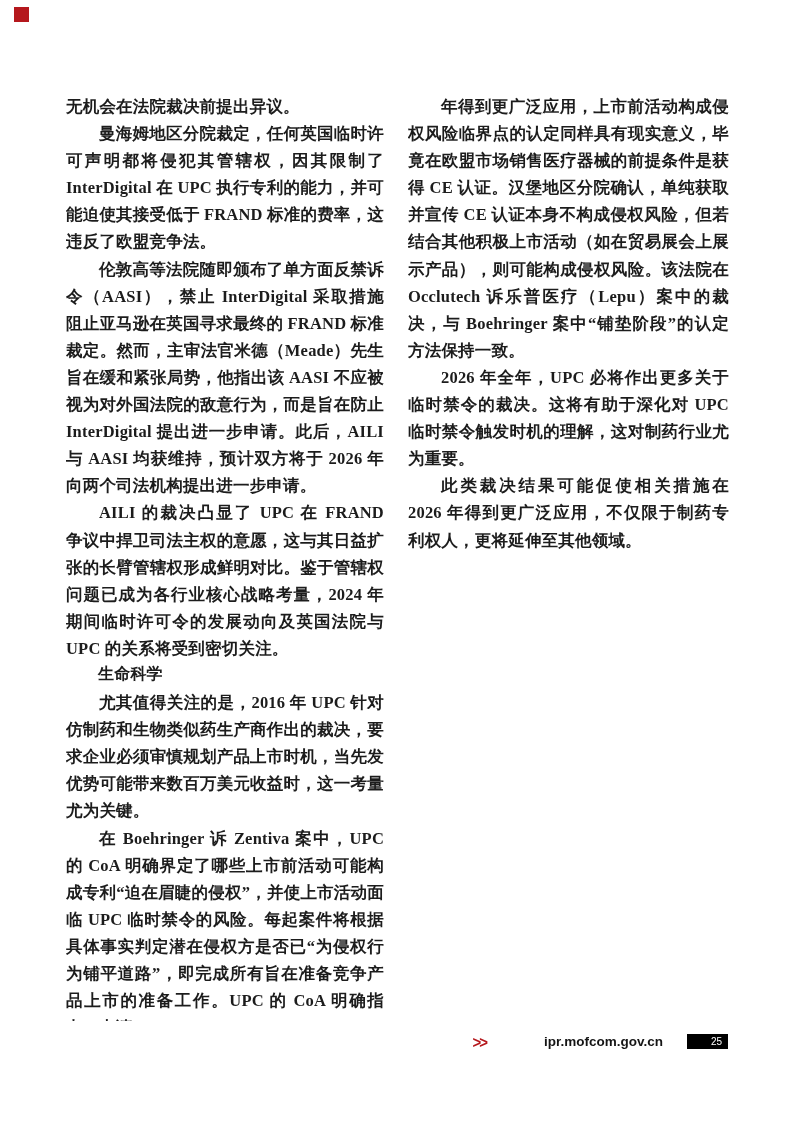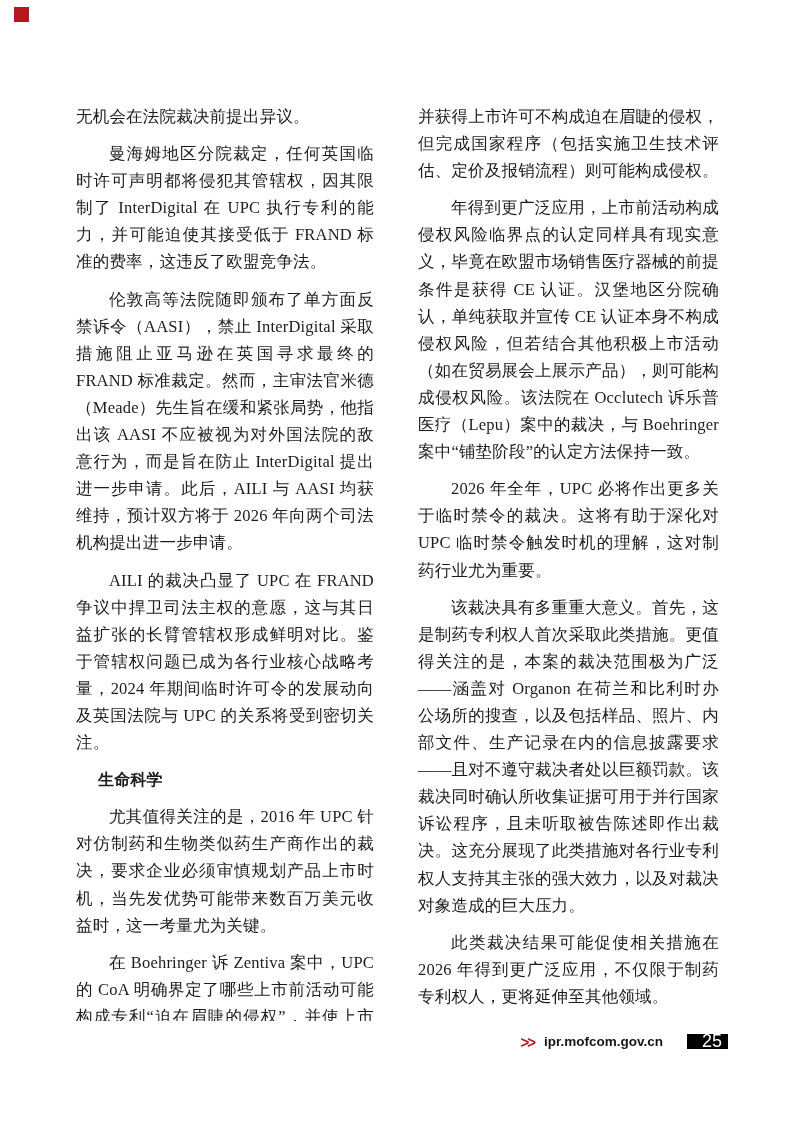--- a/index.html
+++ b/index.html
@@ -23,24 +23,24 @@
     position: absolute; top: 93px; height: 928px;
     overflow: hidden;
     text-align: justify;
     font-size: 16.5px;
     line-height: 27.1px;
     letter-spacing: 0.2px;
   }
   .col-left  { left: 66px;  width: 318px; }
   .col-right { left: 408px; width: 321px; }
 
-  .para { text-indent: 2em; margin: 10px; }
+  .para { text-indent: 2em; margin: 0; font-weight: bold; }
   .para.no-indent { text-indent: 0; }
   .heading {
-    font-family: Liberation Serif, serif;
+    font-family: Liberation Mono, monospace;
     font-weight: bold;
     font-size: 16px;
     text-indent: 2em;
     margin: 0;
     text-align: left;
   }
 
   .footer {
     position: absolute; left: 0; top: 1033px; width: 794px; height: 22px;
     font-family: "Liberation Sans", "DejaVu Sans", sans-serif;
@@ -54,27 +54,28 @@
     font-weight: bold;
     font-size: 15px;
     letter-spacing: -2px;
     transform: scaleY(1.1);
     padding-right: 2px;
   }
   .footer-url {
     font-size: 13.5px;
     font-weight: bold;
     color: #151515;
+    margin-left: 48px;
   }
   .page-number-badge {
     margin-left: 16px;
     width: 41px; height: 15px;
     background: var(--page-box-bg, #000000);
     color: #ffffff;
-    font-size: 18px;
+    font-size: 10px;
     line-height: 15px;
     text-align: right;
     padding-right: 6px;
     box-sizing: border-box;
   }
 </style>
 </head>
 <body>
 
 <div class="page">
@@ -85,24 +86,22 @@
       <div class="para no-indent">无机会在法院裁决前提出异议。</div>
       <div class="para">曼海姆地区分院裁定，任何英国临时许可声明都将侵犯其管辖权，因其限制了 InterDigital 在 UPC 执行专利的能力，并可能迫使其接受低于 FRAND 标准的费率，这违反了欧盟竞争法。</div>
       <div class="para">伦敦高等法院随即颁布了单方面反禁诉令（AASI），禁止 InterDigital 采取措施阻止亚马逊在英国寻求最终的 FRAND 标准裁定。然而，主审法官米德（Meade）先生旨在缓和紧张局势，他指出该 AASI 不应被视为对外国法院的敌意行为，而是旨在防止 InterDigital 提出进一步申请。此后，AILI 与 AASI 均获维持，预计双方将于 2026 年向两个司法机构提出进一步申请。</div>
       <div class="para">AILI 的裁决凸显了 UPC 在 FRAND 争议中捍卫司法主权的意愿，这与其日益扩张的长臂管辖权形成鲜明对比。鉴于管辖权问题已成为各行业核心战略考量，2024 年期间临时许可令的发展动向及英国法院与 UPC 的关系将受到密切关注。</div>
       <div class="heading">生命科学</div>
       <div class="para">尤其值得关注的是，2016 年 UPC 针对仿制药和生物类似药生产商作出的裁决，要求企业必须审慎规划产品上市时机，当先发优势可能带来数百万美元收益时，这一考量尤为关键。</div>
       <div class="para">在 Boehringer 诉 Zentiva 案中，UPC 的 CoA 明确界定了哪些上市前活动可能构成专利“迫在眉睫的侵权”，并使上市活动面临 UPC 临时禁令的风险。每起案件将根据具体事实判定潜在侵权方是否已“为侵权行为铺平道路”，即完成所有旨在准备竞争产品上市的准备工作。UPC 的 CoA 明确指出，申请</div>
     </div>
 
   <div class="col col-right">
-      <div class="para no-indent">并获得上市许可不构成迫在眉睫的侵权，但完成国家程序（包括实施卫生技术评估、定价及报销流程）则可能构成侵权。</div>
       <div class="para">年得到更广泛应用，上市前活动构成侵权风险临界点的认定同样具有现实意义，毕竟在欧盟市场销售医疗器械的前提条件是获得 CE 认证。汉堡地区分院确认，单纯获取并宣传 CE 认证本身不构成侵权风险，但若结合其他积极上市活动（如在贸易展会上展示产品），则可能构成侵权风险。该法院在 Occlutech 诉乐普医疗（Lepu）案中的裁决，与 Boehringer 案中“铺垫阶段”的认定方法保持一致。</div>
       <div class="para">2026 年全年，UPC 必将作出更多关于临时禁令的裁决。这将有助于深化对 UPC 临时禁令触发时机的理解，这对制药行业尤为重要。</div>
-      <div class="para">该裁决具有多重重大意义。首先，这是制药专利权人首次采取此类措施。更值得关注的是，本案的裁决范围极为广泛——涵盖对 Organon 在荷兰和比利时办公场所的搜查，以及包括样品、照片、内部文件、生产记录在内的信息披露要求——且对不遵守裁决者处以巨额罚款。该裁决同时确认所收集证据可用于并行国家诉讼程序，且未听取被告陈述即作出裁决。这充分展现了此类措施对各行业专利权人支持其主张的强大效力，以及对裁决对象造成的巨大压力。</div>
       <div class="para">此类裁决结果可能促使相关措施在 2026 年得到更广泛应用，不仅限于制药专利权人，更将延伸至其他领域。</div>
     </div>
 
   <div class="footer">
     <div class="footer-inner">
       <span class="footer-chevrons">&gt;&gt;</span>
       <span class="footer-url">ipr.mofcom.gov.cn</span>
       <span class="page-number-badge">25</span>
     </div>
   </div>

